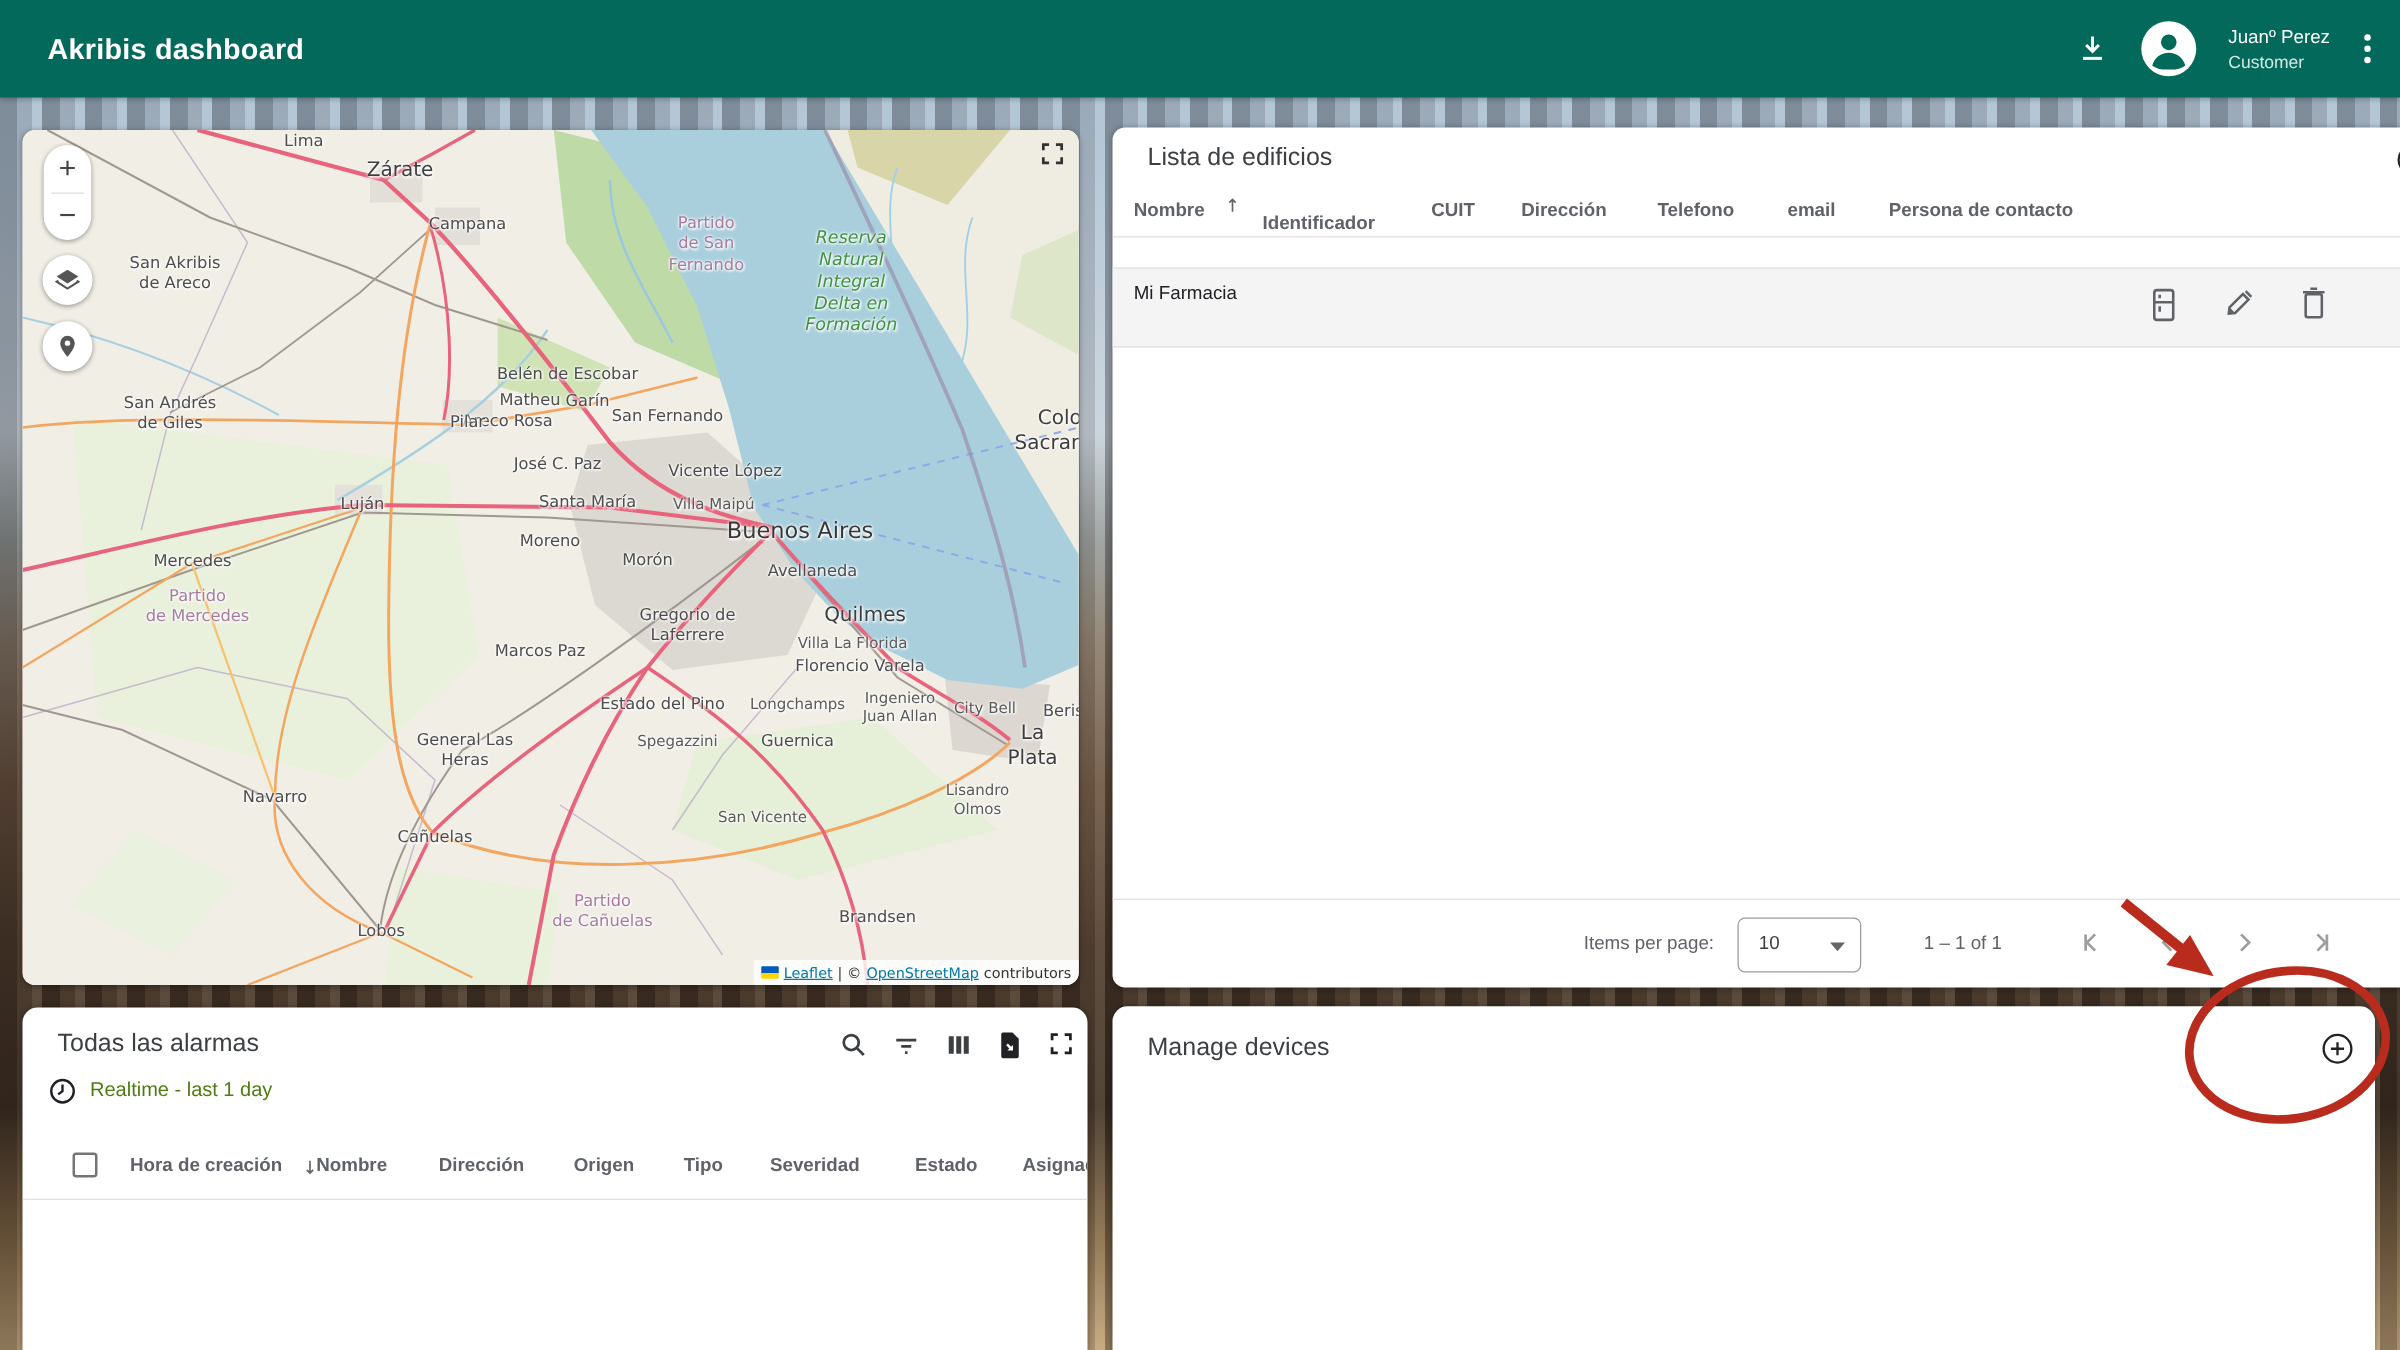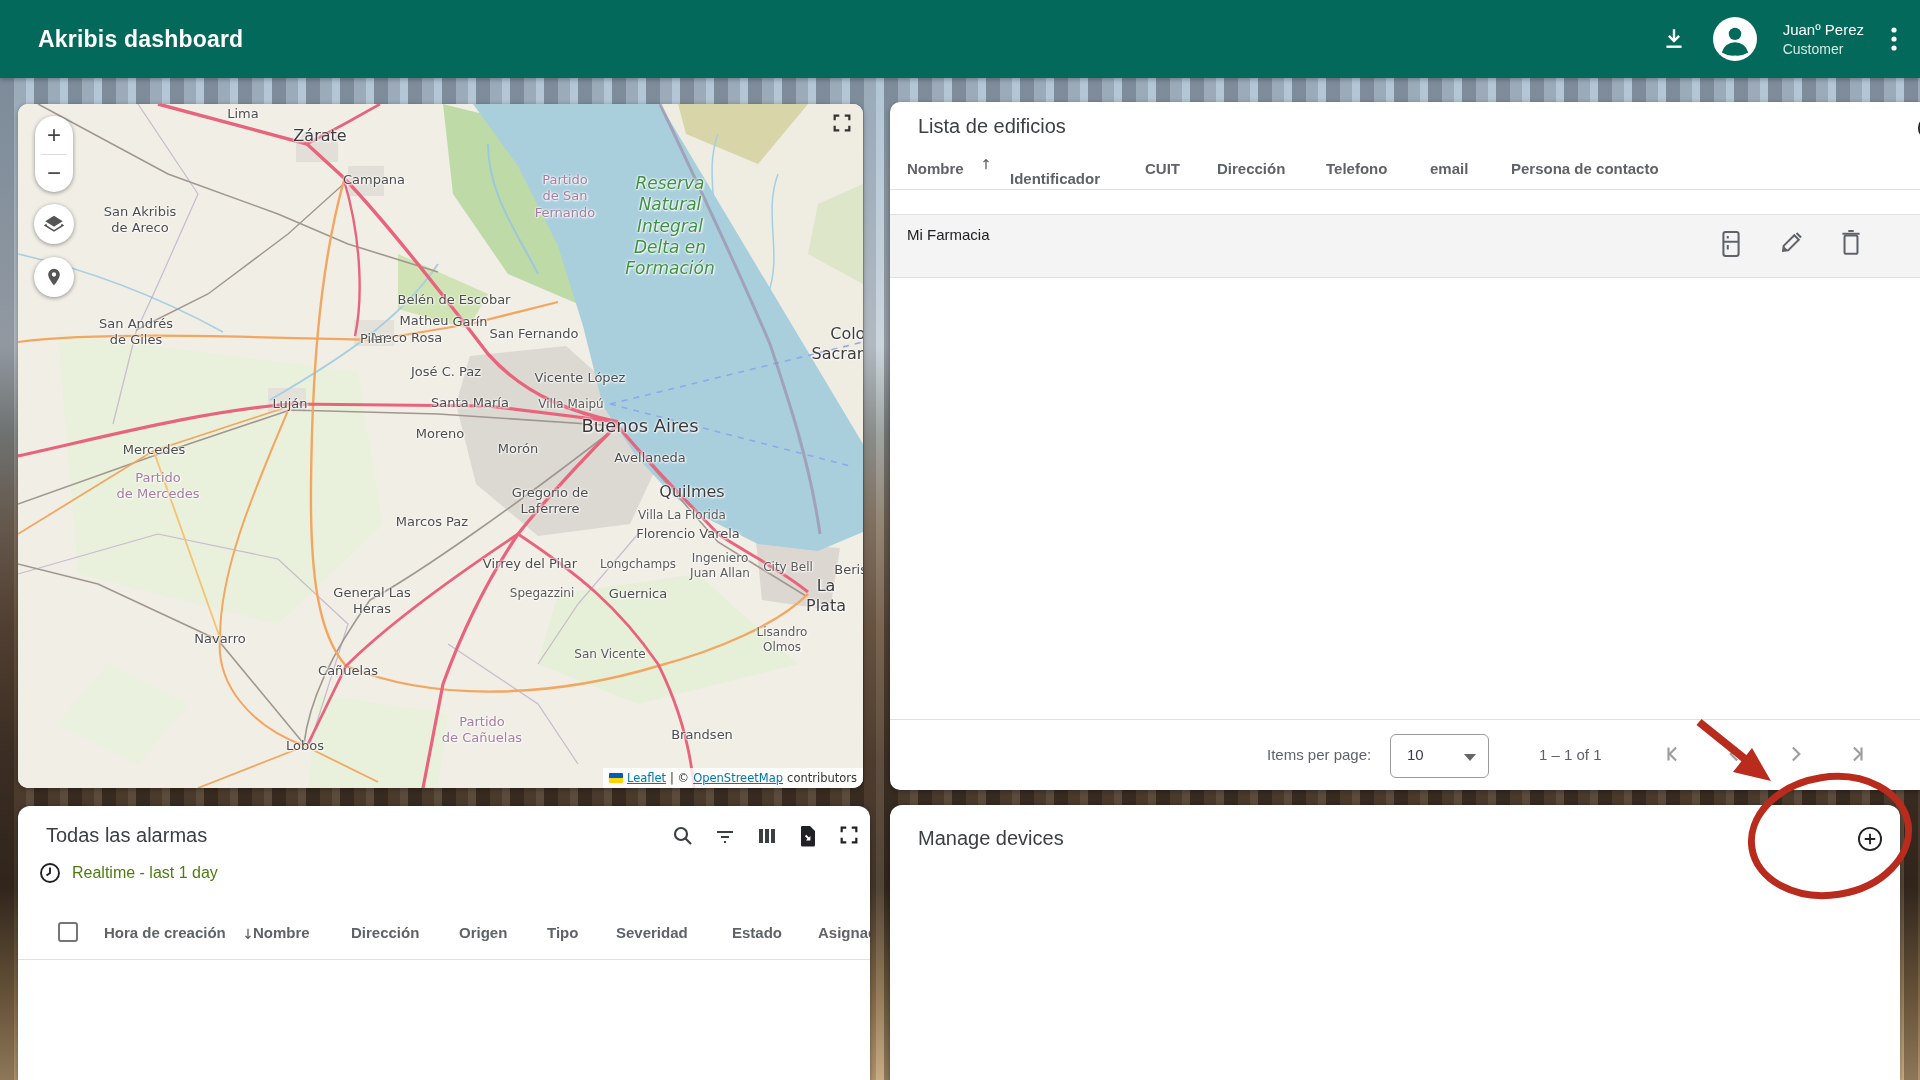--- a/index.html
+++ b/index.html
@@ -31,21 +31,21 @@
   .map-card { left:18px; top:104px; width:845px; height:684px; overflow:hidden; }
   .map-wrap { position:absolute; inset:0; }
   .map-svg { position:absolute; left:0; top:0; }
   .map-labels { position:absolute; inset:0; pointer-events:none; font-family:"DejaVu Sans",sans-serif; }
   .mlabel { position:absolute; transform:translate(-50%,-50%); white-space:pre-line; text-align:center; line-height:1.25;
             color:#4d4d4d; font-size:13px; text-shadow:0 0 2px #fff,0 0 3px #fff,1px 1px 2px #fff; }
   .mlabel.city { font-size:16px; color:#3d3d3d; }
   .mlabel.citylg { font-size:18px; color:#383838; }
   .mlabel.townsm { font-size:12px; color:#5a5a5a; }
   .mlabel.partido { font-size:13px; color:#a87ca0; }
-  .mlabel.reserve { font-size:17px; font-style:italic; color:#3f9143; }
+  .mlabel.reserve { font-size:14px; font-style:italic; color:#3f9143;margin-left:11px; }
   .zoom-pill { position:absolute; left:17px; top:12px; width:38px; height:76px; background:#fff; border-radius:19px; box-shadow:0 1px 4px rgba(0,0,0,.4); display:flex; flex-direction:column; }
   .zoom-pill button { flex:1; background:none; border:none; font-size:24px; color:#444; cursor:pointer; line-height:1; }
   .zoom-pill .sep { height:1px; background:#ddd; margin:0 6px; }
   .round-ctl { position:absolute; width:40px; height:40px; border-radius:50%; background:#fff; box-shadow:0 1px 4px rgba(0,0,0,.4); border:none; display:flex; align-items:center; justify-content:center; cursor:pointer; }
   .ctl-layers { left:16px; top:100px; }
   .ctl-pin { left:16px; top:153px; }
   .map-fullscreen { position:absolute; right:10px; top:8px; background:none; border:none; cursor:pointer; }
   .attribution { position:absolute; right:0; bottom:0; background:rgba(255,255,255,.8); font-size:11.5px; color:#333; padding:3px 6px; display:flex; align-items:center; gap:4px; font-family:"DejaVu Sans",sans-serif; }
   .attribution a { color:#0078a8; text-decoration:underline; cursor:pointer; }
   .ua-flag { display:inline-block; width:14px; height:10px; background:linear-gradient(180deg,#005bbb 0 50%,#ffd500 50% 100%); border-radius:1px; }
@@ -226,21 +226,21 @@
           <span class="mlabel town" style="left: 136px; top: 346px;">Mercedes</span>
           <span class="mlabel partido" style="left: 140px; top: 382px;">Partido
 de Mercedes</span>
           <span class="mlabel town" style="left: 632px; top: 354px;">Avellaneda</span>
           <span class="mlabel city" style="left: 674px; top: 388px;">Quilmes</span>
           <span class="mlabel town" style="left: 532px; top: 397px;">Gregorio de
 Laferrere</span>
           <span class="mlabel townsm" style="left: 664px; top: 411px;">Villa La Florida</span>
           <span class="mlabel town" style="left: 670px; top: 430px;">Florencio Varela</span>
           <span class="mlabel town" style="left: 414px; top: 418px;">Marcos Paz</span>
-          <span class="mlabel town" style="left: 512px; top: 460px;">Virrey del Pilar</span>
+          <span class="mlabel town" style="left: 512px; top: 460px;">Estado del Pino</span>
           <span class="mlabel townsm" style="left: 620px; top: 460px;">Longchamps</span>
           <span class="mlabel townsm" style="left: 702px; top: 462px;">Ingeniero
 Juan Allan</span>
           <span class="mlabel townsm" style="left: 770px; top: 463px;">City Bell</span>
           <span class="mlabel town" style="left: 840px; top: 466px;">Berisso</span>
           <span class="mlabel city" style="left: 808px; top: 492px;">La Plata</span>
           <span class="mlabel townsm" style="left: 524px; top: 489px;">Spegazzini</span>
           <span class="mlabel town" style="left: 620px; top: 490px;">Guernica</span>
           <span class="mlabel town" style="left: 354px; top: 497px;">General Las
 Heras</span>

